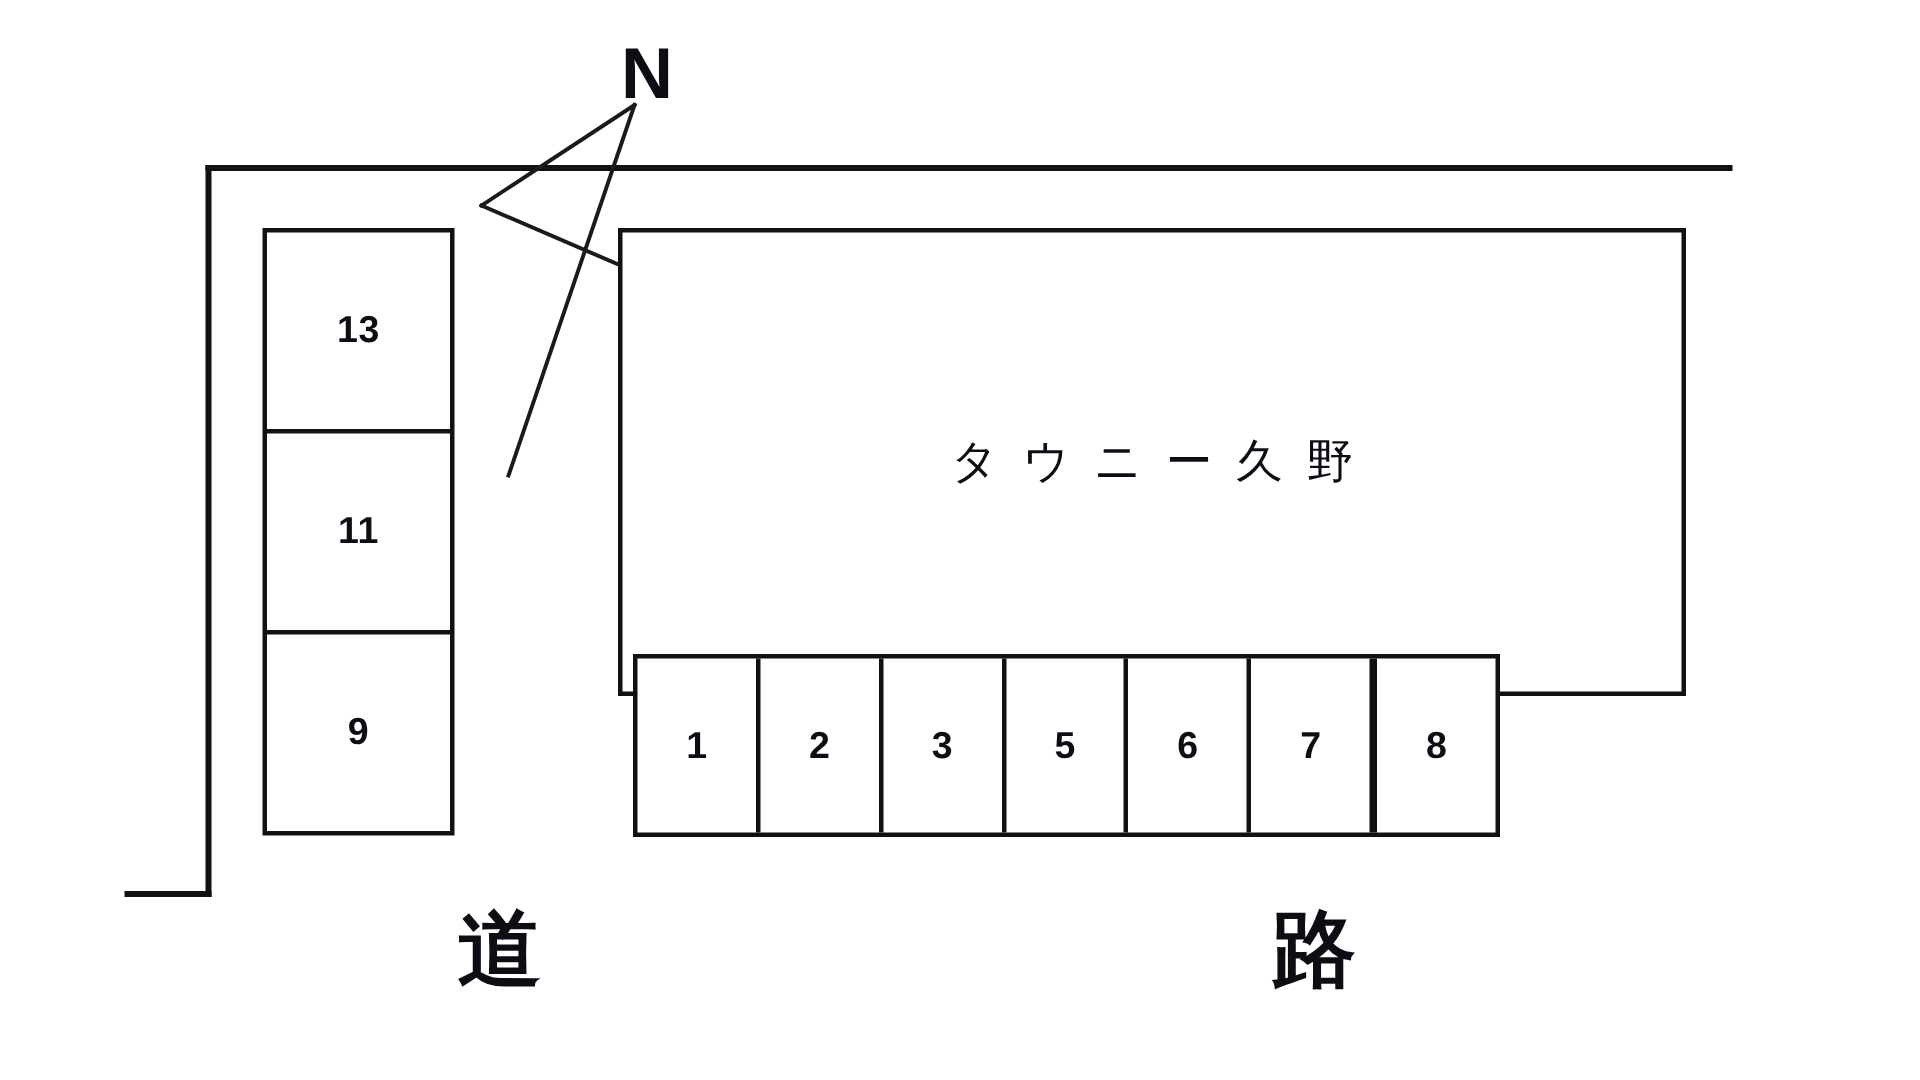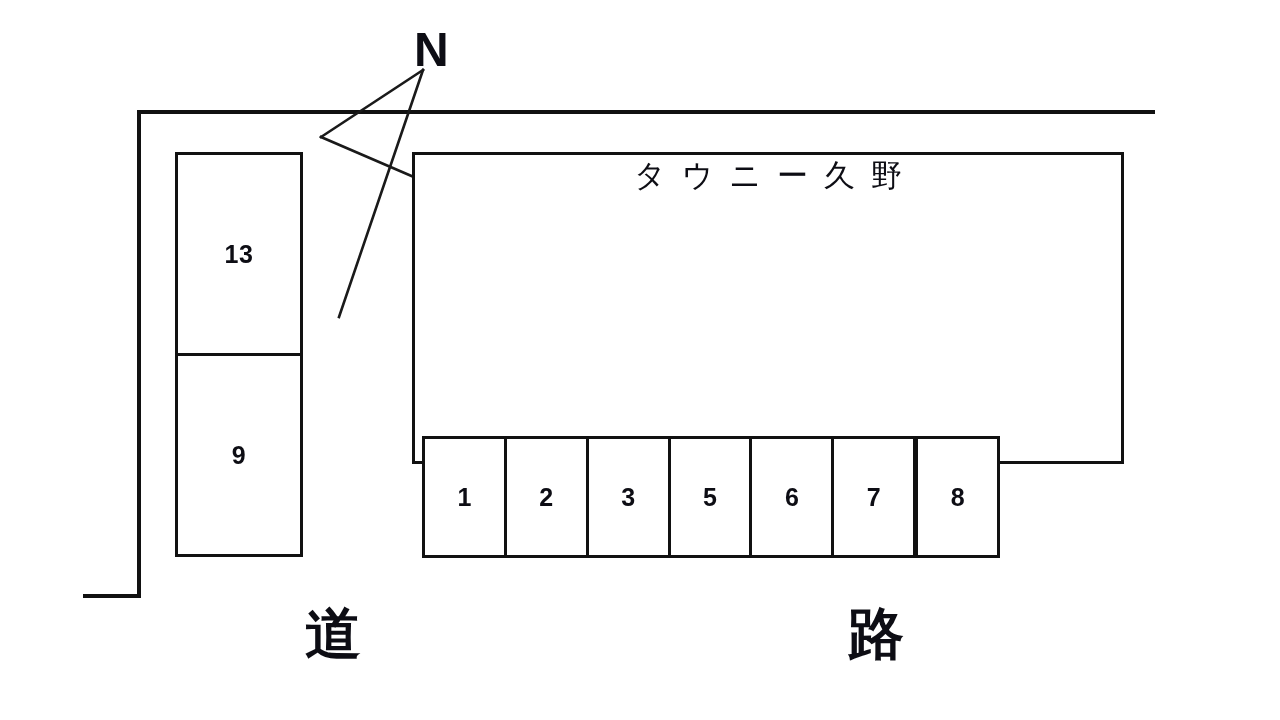--- a/index.html
+++ b/index.html
@@ -85,21 +85,21 @@
     border-right-width: 5px;
   }
 
   
   #building {
     left: 412px;
     top: 152px;
     width: 712px;
     height: 312px;
     display: flex;
-    align-items: flex-start;
+    align-items: center;
     justify-content: center;
   }
   #building-label {
     font-family: "DejaVu Sans", "Liberation Sans", sans-serif;
     font-size: 31px;
     font-weight: 500;
     letter-spacing: 16px;
     text-indent: 16px;
     color: #0d0d14;
     white-space: nowrap;
@@ -182,20 +182,23 @@
 
   <div class="box" id="building">
     <span id="building-label">タウニー久野</span>
   </div>
 
   <div class="box" id="left-column">
     <div class="stall">
       <span>13</span>
     </div>
     <div class="stall">
+      <span>11</span>
+    </div>
+    <div class="stall">
       <span>9</span>
     </div>
   </div>
 
   <div class="box" id="bottom-row">
     <div class="stall">
       <span>1</span>
     </div>
     <div class="stall">
       <span>2</span>

